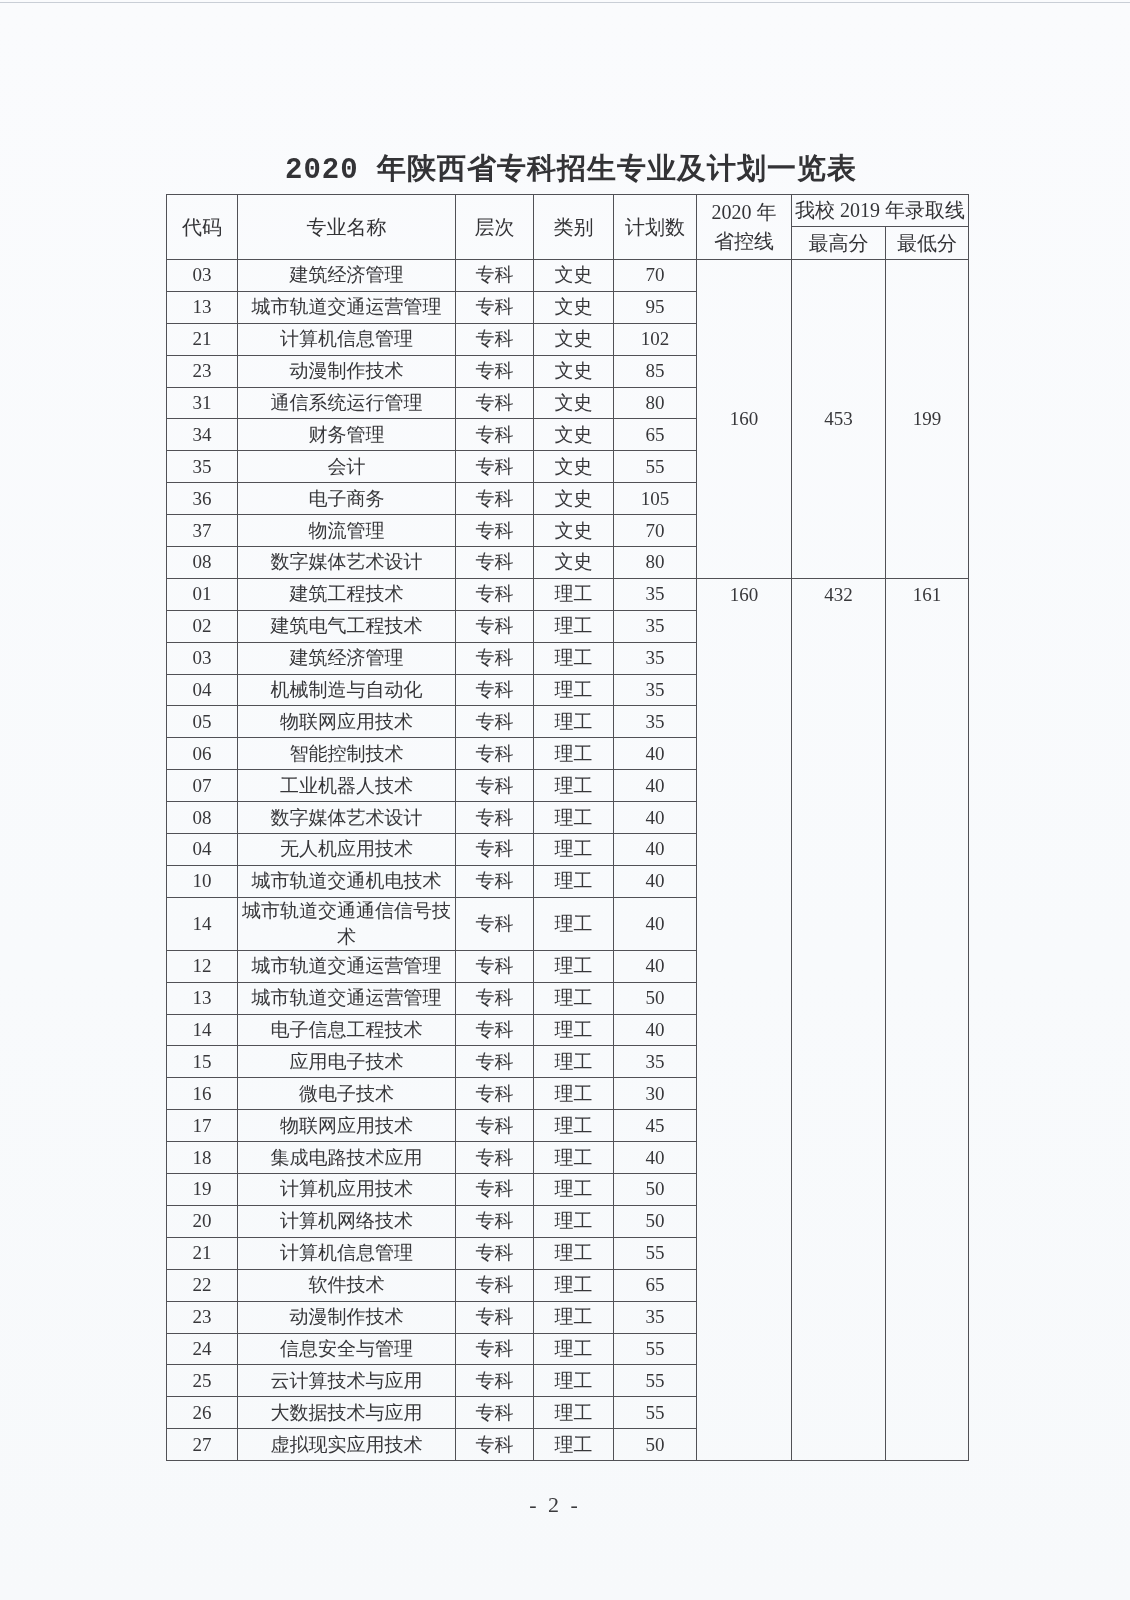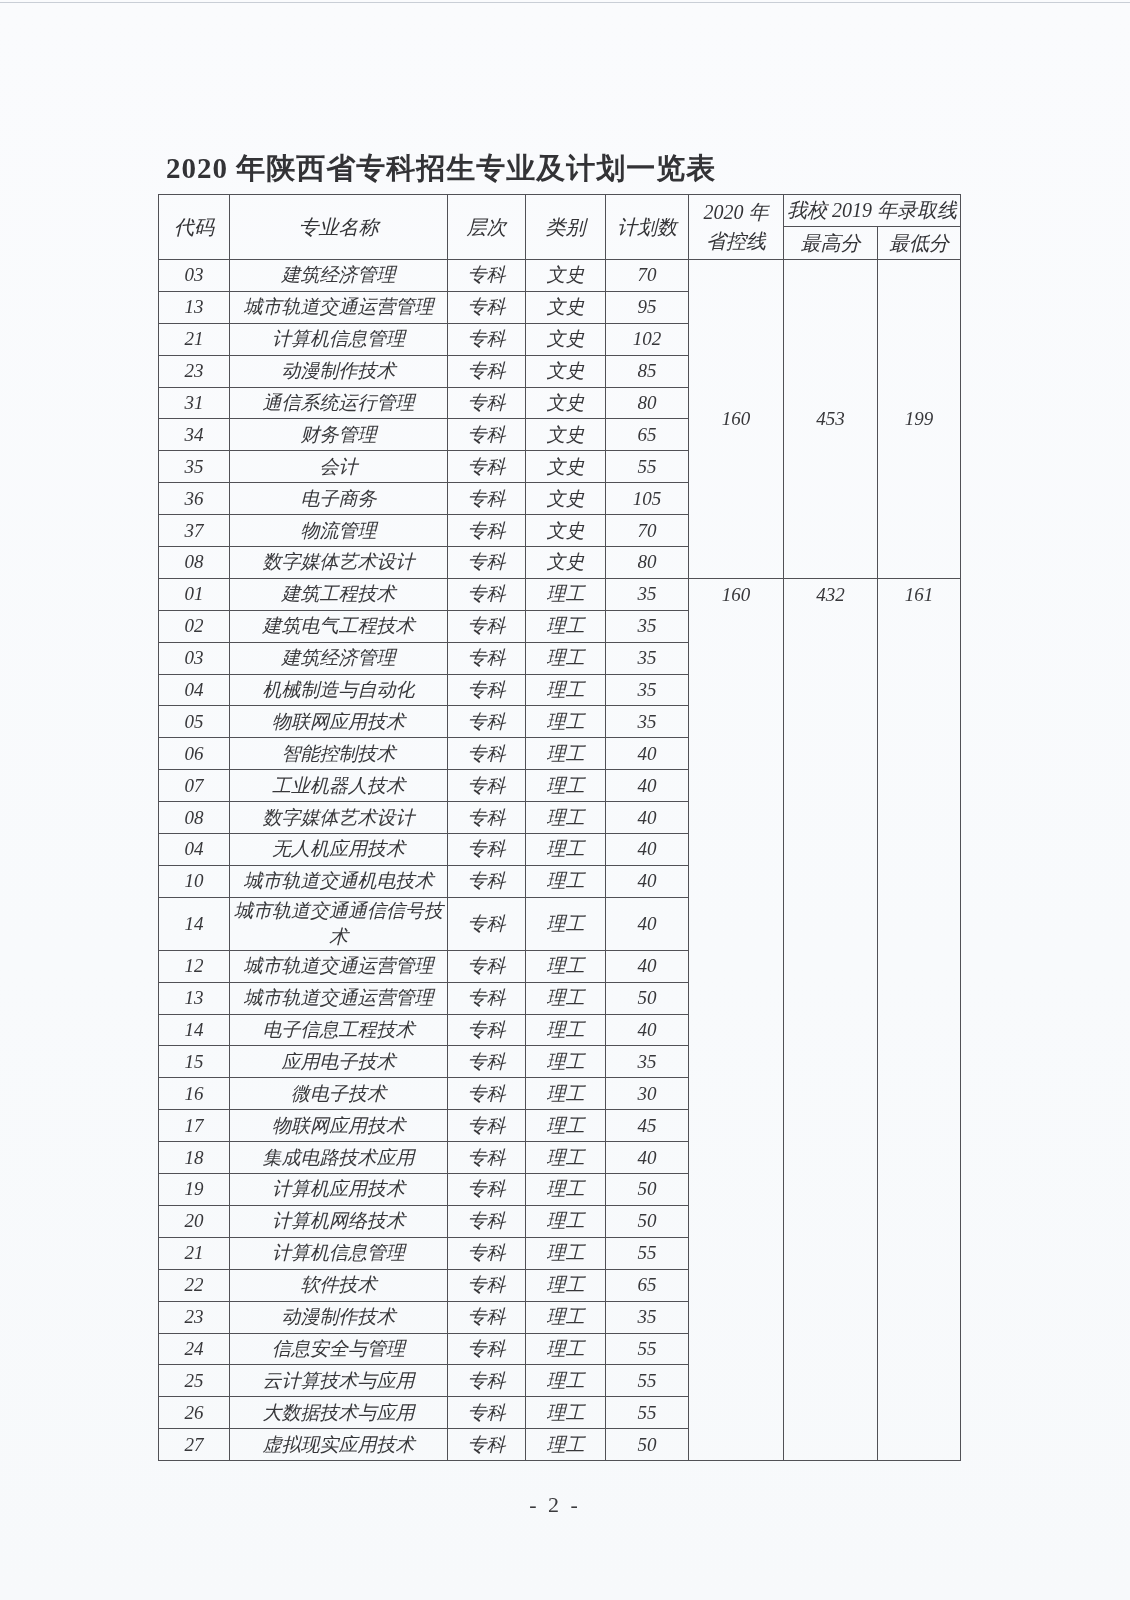--- a/index.html
+++ b/index.html
@@ -20,35 +20,36 @@
     position: absolute;
     top: 2px; left: 0;
     width: 100%; height: 1px;
     background: #c9ced6;
   }
   .doc-title {
     position: absolute;
     top: 149px;
     left: 166px;
     width: 810px;
+    text-align: center;
     font-size: 29px;
     font-weight: bold;
     letter-spacing: 1px;
     color: #333336;
     white-space: nowrap;
+    font-family: Liberation Mono, monospace;
   }
   table.plan-table {
     position: absolute;
     top: 194px;
-    left: 158px;
+    left: 166px;
     width: 802px;
     border-collapse: collapse;
     table-layout: fixed;
     background: transparent;
-    font-style: italic;
   }
   .plan-table th, .plan-table td {
     border: 1px solid #515156;
     text-align: center;
     vertical-align: middle;
     font-weight: normal;
     font-size: 19px;
     color: #37373a;
     overflow: hidden;
     padding: 0 2px;

